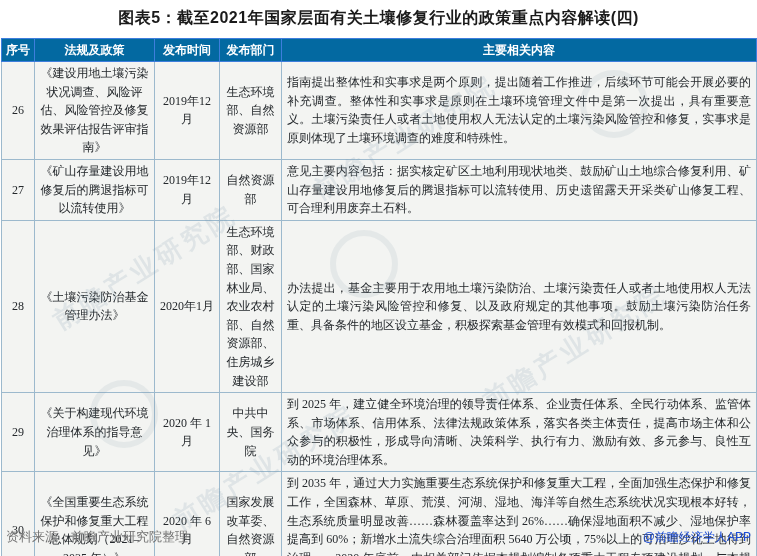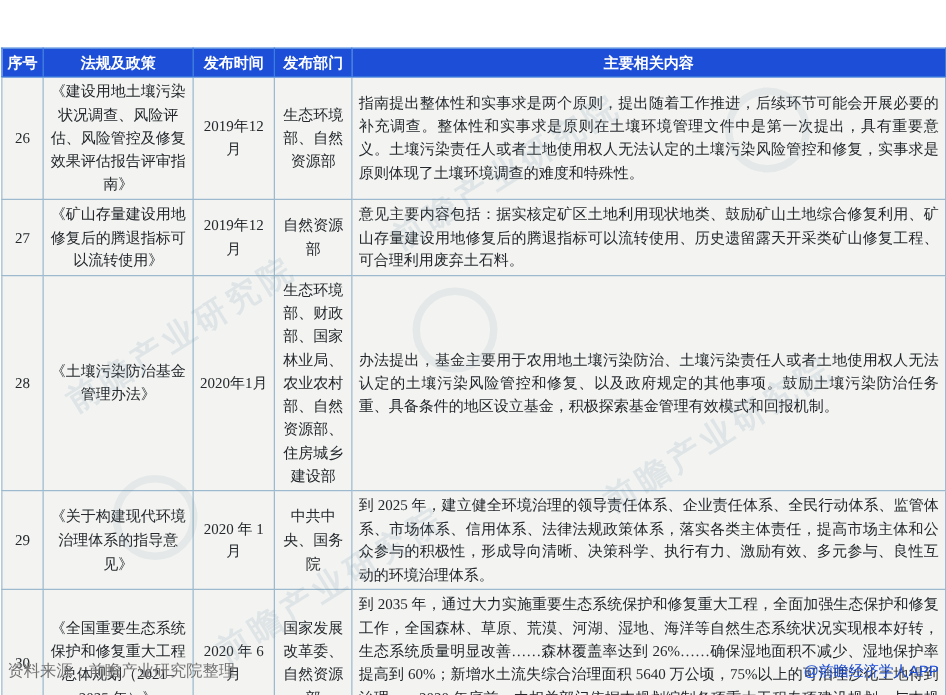--- a/index.html
+++ b/index.html
@@ -14,21 +14,21 @@
     position:absolute;top:38px;left:1px;width:755px;
     border-collapse:collapse;table-layout:fixed;
     font-family:"Liberation Serif",serif;
   }
   col.c-no{width:33px;}
   col.c-policy{width:120px;}
   col.c-date{width:65px;}
   col.c-dept{width:62px;}
   col.c-content{width:475px;}
   table.policy th{
-    background:#1d4ed8;color:#ffffff;font-weight:bold;font-size:12px;
+    background:#0369a1;color:#ffffff;font-weight:bold;font-size:12px;
     height:20px;padding:1px 2px;border:1px solid #3e7edc;
     font-family:"Liberation Sans",sans-serif;
   }
   table.policy td{
     border:1px solid #9cb9cd;background:#f3f4f2;color:#24282c;
     font-size:12px;line-height:1.55;padding:2px 5px;vertical-align:middle;
   }
   td.cell-no,td.cell-date,td.cell-dept{text-align:center;}
   td.cell-policy{text-align:center;padding-left:8px;padding-right:6px;}
   td.cell-content{text-align:justify;padding-left:8px;padding-right:8px;}
@@ -50,20 +50,21 @@
   .wm-ring{
     position:absolute;border:6px solid rgba(120,150,165,0.12);border-radius:50%;
     width:56px;height:56px;
   }
 </style>
 </head>
 <body>
 
 <div class="page">
 
+  <div class="chart-title">图表5：截至2021年国家层面有关土壤修复行业的政策重点内容解读(四)</div>
 
   <table class="policy">
     <colgroup>
       <col class="c-no">
         <col class="c-policy">
         <col class="c-date">
         <col class="c-dept">
         <col class="c-content">
     </colgroup>
     <thead>

